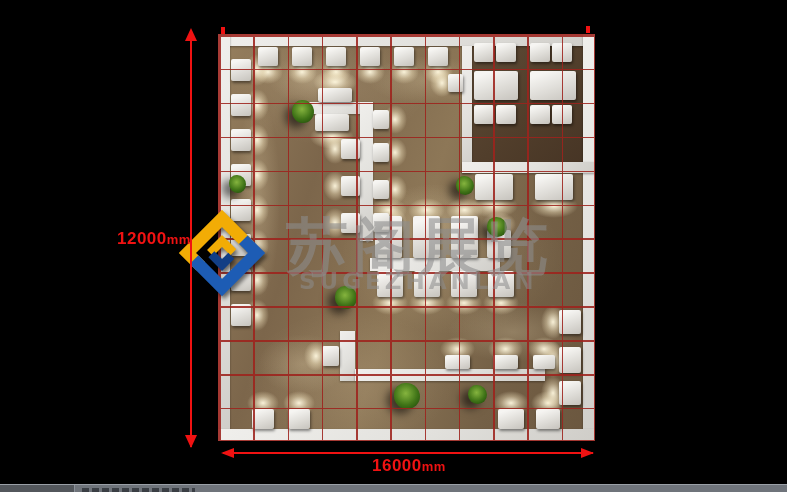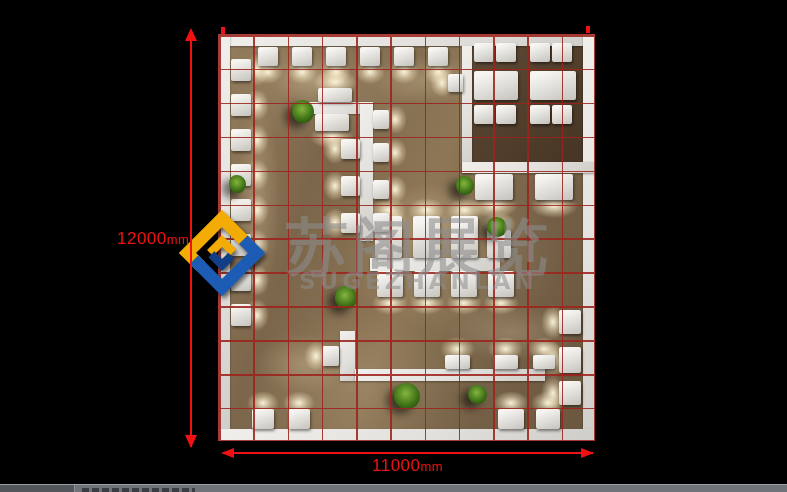--- a/index.html
+++ b/index.html
@@ -58,21 +58,21 @@
   .arrow{position:absolute;width:0;height:0;border-style:solid;z-index:30}
   .arrow-up{left:185px;top:28px;border-width:0 6px 13px 6px;
     border-color:transparent transparent var(--dim-red) transparent}
   .arrow-down{left:185px;top:435px;border-width:13px 6px 0 6px;
     border-color:var(--dim-red) transparent transparent transparent}
   .arrow-left{left:221px;top:448px;border-width:5px 13px 5px 0;
     border-color:transparent var(--dim-red) transparent transparent}
   .arrow-right{left:581px;top:448px;border-width:5px 0 5px 13px;
     border-color:transparent transparent transparent var(--dim-red)}
   .dim-label{position:absolute;color:var(--dim-red);z-index:30;
-    font-weight:normal;font-size:17px;letter-spacing:.5px;white-space:nowrap}
+    font-weight:bold;font-size:17px;letter-spacing:.5px;white-space:nowrap}
   .dim-label .unit{font-size:13px}
   .dim-label-v{left:117px;top:229px}
   .dim-label-h{left:372px;top:456px}
   .tick{position:absolute;width:4px;height:7px;background:var(--dim-red);z-index:30}
   .tick-l{left:221px;top:27px}
   .tick-r{left:586px;top:26px}
   
   .taskbar{position:absolute;left:0;top:484px;width:787px;height:8px;z-index:40;
     background:var(--taskbar);border-top:1px solid #9aa0a7}
   .taskbar-left{position:absolute;left:0;top:0;width:74px;height:8px;
@@ -214,21 +214,21 @@
 </div>
 
 <div class="dim dim-v"></div>
 <div class="arrow arrow-up"></div>
 <div class="arrow arrow-down"></div>
 <div class="dim-label dim-label-v"><span>12000</span><span class="unit">mm</span></div>
 
 <div class="dim dim-h"></div>
 <div class="arrow arrow-left"></div>
 <div class="arrow arrow-right"></div>
-<div class="dim-label dim-label-h"><span>11000</span><span class="unit">mm</span></div>
+<div class="dim-label dim-label-h"><span>16000</span><span class="unit">mm</span></div>
 
 <div class="tick tick-l"></div>
 <div class="tick tick-r"></div>
 
 <svg class="wm-logo" viewBox="0 0 100 100">
   <g transform="rotate(45 50 50)">
     <path d="M66 24 H24 V76 H44" fill="none" style="stroke:var(--logo-yellow)" stroke-width="13"></path>
     <path d="M34 76 H76 V24 H56" fill="none" style="stroke:var(--logo-blue)" stroke-width="13"></path>
     <path d="M58 41 H41 V59" fill="none" style="stroke:var(--logo-yellow)" stroke-width="9"></path>
     <path d="M43 59 H59 V45" fill="none" style="stroke:var(--logo-blue-dark)" stroke-width="9"></path>

